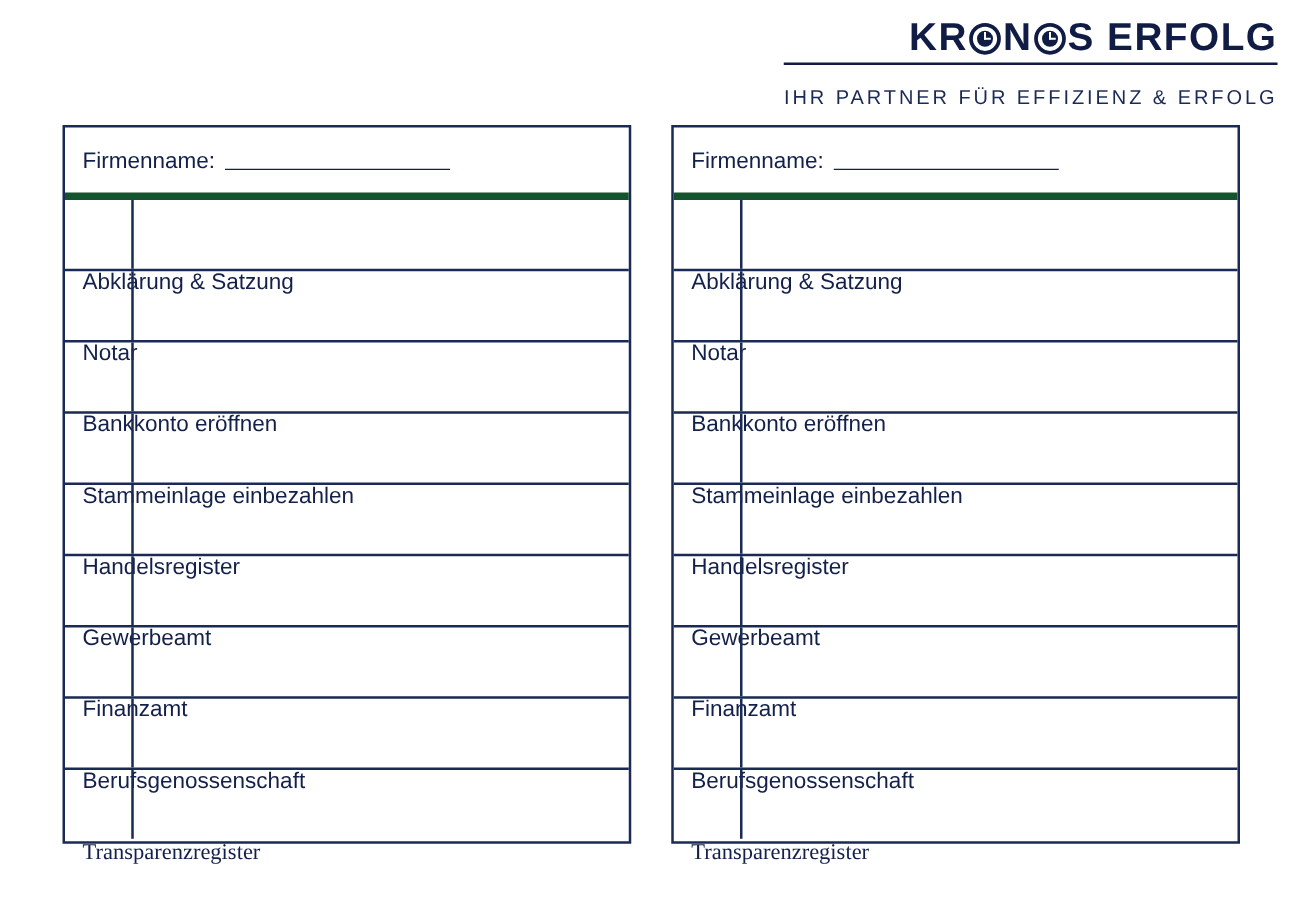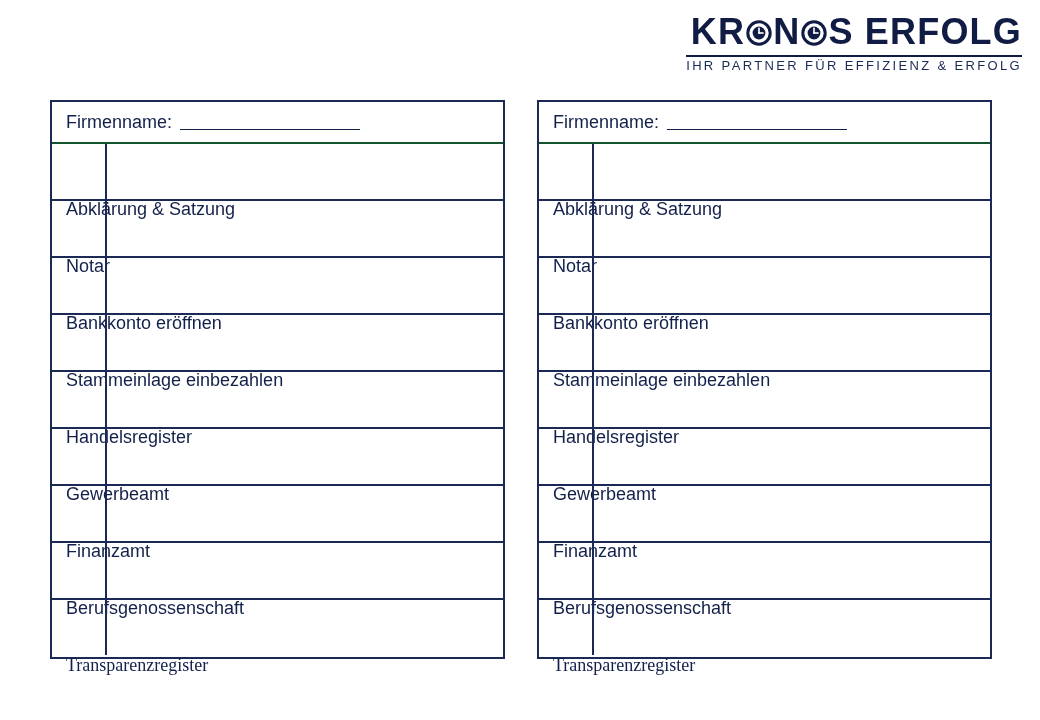--- a/index.html
+++ b/index.html
@@ -21,40 +21,40 @@
     position: absolute;
     top: 14px;
     right: 18px;
     text-align: right;
     line-height: 1;
     user-select: none;
   }
   .brand-title {
     font-family: "Liberation Sans", sans-serif;
     font-weight: bold;
-    font-size: 36px;
+    font-size: 31px;
     letter-spacing: 1.2px;
     color: #101c44;
     display: flex;
     align-items: center;
     justify-content: flex-end;
   }
   .brand-title .o-mark {
     display: inline-flex;
     align-items: center;
     justify-content: center;
     width: 26px;
     height: 26px;
     margin: 0 1px;
     position: relative;
     top: 1px;
   }
   .brand-sub {
-    margin-top: 2px;
-    font-size: 13px;
+    margin-top: 19px;
+    font-size: 16px;
     letter-spacing: 2.35px;
     color: #1b2a55;
     font-weight: normal;
   }
   .brand-rule {
     margin-top: 5px;
     height: 2px;
     background: #101c44;
     width: 100%;
   }
@@ -65,25 +65,25 @@
     top: 100px;
     width: 455px;
     border: 2px solid #1b2a55;
     box-sizing: border-box;
     background: #ffffff;
   }
   .sheet.left  { left: 50px; }
   .sheet.right { left: 537px; }
 
   .sheet-header {
-    height: 42px;
+    height: 58px;
     display: flex;
     align-items: center;
     padding-left: 14px;
-    border-bottom: 2px solid #14532d;
+    border-bottom: 6px solid #14532d;
     box-sizing: border-box;
     font-size: 18px;
     color: #13204a;
     white-space: nowrap;
   }
   .sheet-header .label { margin-right: 8px; }
   .sheet-header .blank-line {
     display: inline-block;
     width: 180px;
     border-bottom: 1.5px solid #13204a;

